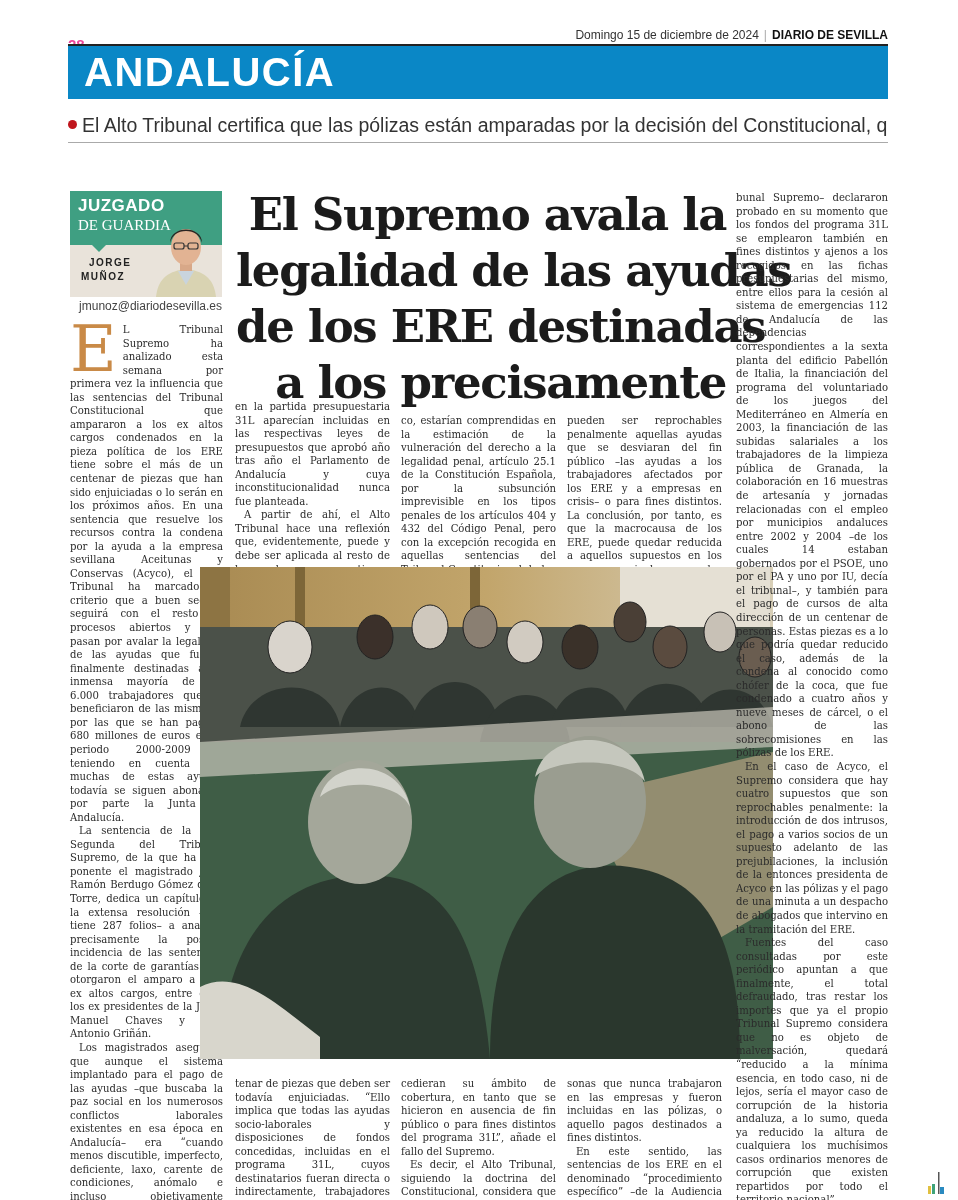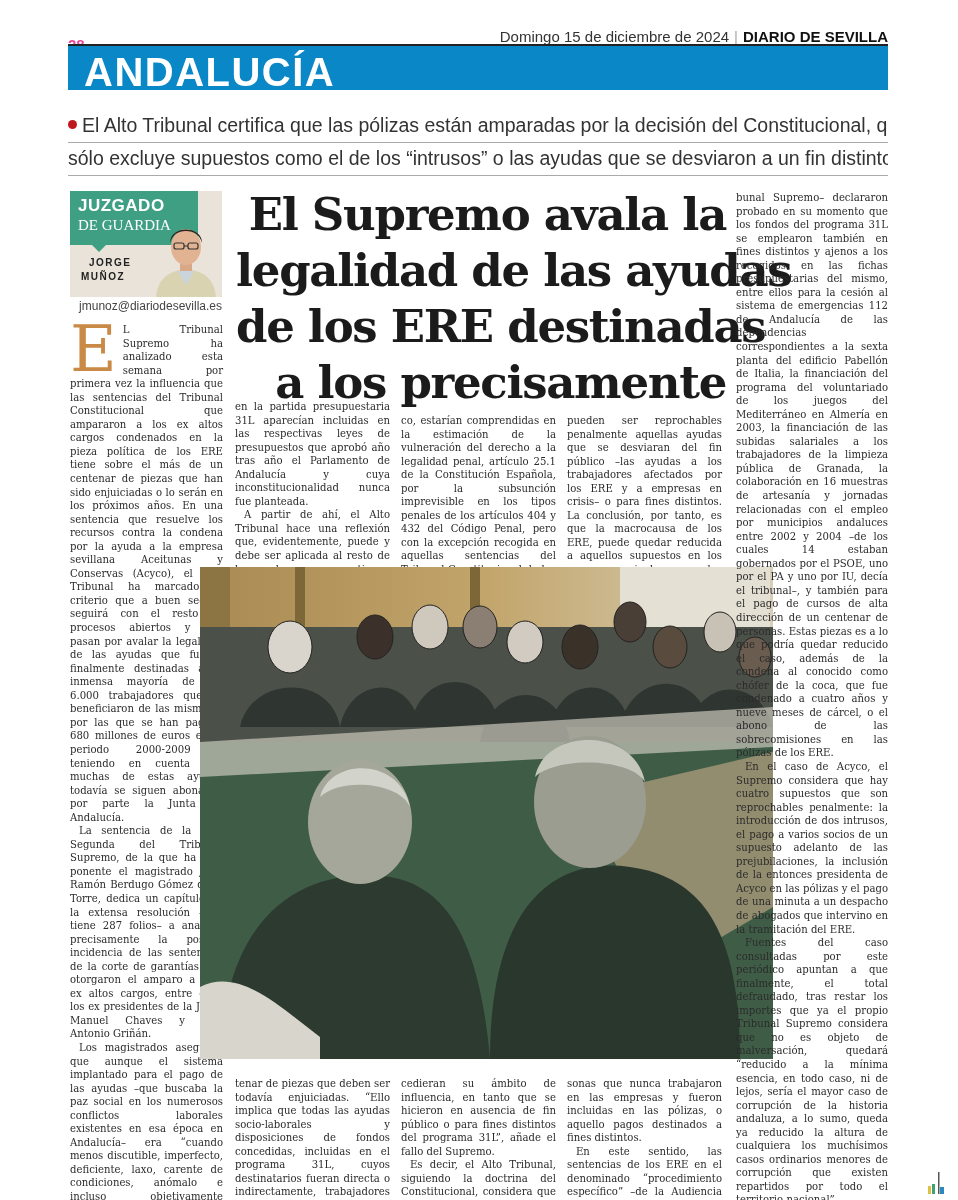--- a/index.html
+++ b/index.html
@@ -1,34 +1,34 @@
 <!DOCTYPE html>
 <html><head>
 <meta charset="utf-8">
 <style>
   * { box-sizing: border-box; margin: 0; padding: 0; }
   html, body { width: 958px; height: 1200px; background: #ffffff; overflow: hidden; }
   body { position: relative; font-family: "DejaVu Serif", serif; color: #222; }
 
   .topbar { position: absolute; left: 68px; right: 70px; top: 24px; height: 20px; }
   .page-num { position: absolute; left: 0; top: 12px; font-family: "Liberation Sans", sans-serif; font-weight: bold; font-size: 15px; color: #ec4899; }
-  .masthead-right { position: absolute; right: 0; top: 4px; font-family: "Liberation Sans", sans-serif; font-size: 15px; color: #333; white-space: nowrap; }
+  .masthead-right { position: absolute; right: 0; top: 4px; font-family: "Liberation Sans", sans-serif; font-size: 12px; color: #333; white-space: nowrap; }
   .masthead-right .sep { color: #aaa; margin: 0 5px; }
   .masthead-right .paper { font-weight: bold; color: #111; }
   .rule-top { position: absolute; left: 68px; right: 70px; top: 44px; height: 2px; background: #222; }
 
-  .section-band { position: absolute; left: 68px; right: 70px; top: 46px; height: 44px; background: #0a87c6; }
+  .section-band { position: absolute; left: 68px; right: 70px; top: 46px; height: 53px; background: #0a87c6; }
   .section-band .label { position: absolute; left: 16px; top: 4px; font-family: "Liberation Sans", sans-serif; font-weight: bold; font-size: 40px; letter-spacing: 1.5px; color: #fff; }
 
   .subhead { position: absolute; left: 68px; right: 70px; top: 110px; font-family: "Liberation Sans", sans-serif; font-size: 19.5px; color: #333; line-height: 31px; }
   .subhead .line { display: block; border-bottom: 1.5px solid #aaa; padding-bottom: 1px; white-space: nowrap; overflow: hidden; }
   .subhead .bullet { display: inline-block; width: 9px; height: 9px; border-radius: 50%; background: #c0161d; margin-right: 5px; vertical-align: 3px; }
 
   .columnist { position: absolute; left: 70px; top: 191px; width: 152px; height: 106px; background: #e9e3da; overflow: hidden; }
-  .columnist .green { position: absolute; left: 0; top: 0; width: 128px; height: 54px; background: #3f9f82; }
+  .columnist .green { position: absolute; left: 0; top: 0; width: 152px; height: 54px; background: #3f9f82; }
   .columnist .green::after { content: ""; position: absolute; left: 22px; bottom: -7px; border-left: 7px solid transparent; border-right: 7px solid transparent; border-top: 7px solid #3f9f82; }
   .columnist .t1 { position: absolute; left: 8px; top: 5px; font-family: "Liberation Sans", sans-serif; font-weight: bold; font-size: 17px; color: #fff; letter-spacing: 0.5px; }
   .columnist .t2 { position: absolute; left: 8px; top: 26px; font-family: Liberation Serif, serif; font-size: 15px; color: #fff; }
   .columnist .n1, .columnist .n2 { position: absolute; left: 11px; font-family: "Liberation Sans", sans-serif; font-weight: bold; font-size: 10px; color: #222; letter-spacing: 1.5px; }
   .columnist .n1 { top: 66px; margin-left: 8px; } .columnist .n2 { top: 80px; }
   .columnist .portrait { position: absolute; right: 4px; bottom: 0; width: 64px; height: 82px; }
   .columnist-email { position: absolute; left: 70px; top: 299px; width: 152px; text-align: right; font-family: Liberation Sans, sans-serif; font-size: 12px; color: #444; }
 
   .headline { position: absolute; left: 236px; top: 187px; width: 490px; font-family: "DejaVu Serif", serif; font-size: 45px; line-height: 56px; color: #1b1b1b; letter-spacing: -1.3px; text-align: right; }
   .headline span { display: block; white-space: nowrap; }
@@ -59,21 +59,20 @@
   </span>
 </div>
 <div class="rule-top"></div>
 
 <div class="section-band">
   <span class="label">ANDALUCÍA</span>
 </div>
 
 <div class="subhead">
   <span class="line"><span class="bullet"></span><span>El Alto Tribunal certifica que las pólizas están amparadas por la decisión del Constitucional, que</span></span>
-  <span class="line">sólo excluye supuestos como el de los “intrusos” o las ayudas que se desviaron a un fin distinto</span>
 </div>
 
 <div class="columnist">
   <div class="green">
     <span class="t1">JUZGADO</span>
     <span class="t2">DE GUARDIA</span>
   </div>
   <span class="n1">JORGE</span>
   <span class="n2">MUÑOZ</span>
   <svg class="portrait" viewBox="0 0 64 82">
@@ -162,21 +161,21 @@
       <path d="M335 210 C345 160 435 160 445 215 C430 190 355 190 335 210 Z" fill="#c5c7bd"></path>
       <path d="M0 420 C40 400 80 440 120 470 L120 492 L0 492 Z" fill="#d8d6cc"></path>
     </g>
   </svg>
 </div>
 
 <div class="col col2b">
   <p class="noindent">tenar de piezas que deben ser todavía enjuiciadas. “Ello implica que todas las ayudas socio-laborales y disposiciones de fondos concedidas, incluidas en el programa 31L, cuyos destinatarios fueran directa o indirectamente, trabajadores de la empresa Acy-</p>
 </div>
 <div class="col col3b">
-  <p class="noindent">cedieran su ámbito de influencia, en tanto que se hicieron en ausencia de fin público o para fines distintos del programa 31L”, añade el fallo del Supremo.</p>
+  <p class="noindent">cedieran su ámbito de cobertura, en tanto que se hicieron en ausencia de fin público o para fines distintos del programa 31L”, añade el fallo del Supremo.</p>
   <p>Es decir, el Alto Tribunal, siguiendo la doctrina del Constitucional, considera que sólo</p>
 </div>
 <div class="col col4b">
   <p class="noindent">sonas que nunca trabajaron en las empresas y fueron incluidas en las pólizas, o aquello pagos destinados a fines distintos.</p>
   <p>En este sentido, las sentencias de los ERE en el denominado “procedimiento específico” –de la Audiencia de Sevilla y del Tri-</p>
 </div>
 
 <div class="col col5">
   <p class="noindent">bunal Supremo– declararon probado en su momento que los fondos del programa 31L se emplearon también en fines distintos y ajenos a los recogidos en las fichas presupuestarias del mismo, entre ellos para la cesión al sistema de emergencias 112 de Andalucía de las dependencias correspondientes a la sexta planta del edificio Pabellón de Italia, la financiación del programa del voluntariado de los juegos del Mediterráneo en Almería en 2003, la financiación de las subidas salariales a los trabajadores de la limpieza pública de Granada, la colaboración en 16 muestras de artesanía y jornadas relacionadas con el empleo por municipios andaluces entre 2002 y 2004 –de los cuales 14 estaban gobernados por el PSOE, uno por el PA y uno por IU, decía el tribunal–, y también para el pago de cursos de alta dirección de un centenar de personas. Estas piezas es a lo que podría quedar reducido el caso, además de la condena al conocido como chófer de la coca, que fue condenado a cuatro años y nueve meses de cárcel, o el abono de las sobrecomisiones en las pólizas de los ERE.</p>
   <p>En el caso de Acyco, el Supremo considera que hay cuatro supuestos que son reprochables penalmente: la introducción de dos intrusos, el pago a varios socios de un supuesto adelanto de las prejubilaciones, la inclusión de la entonces presidenta de Acyco en las pólizas y el pago de una minuta a un despacho de abogados que intervino en la tramitación del ERE.</p>

